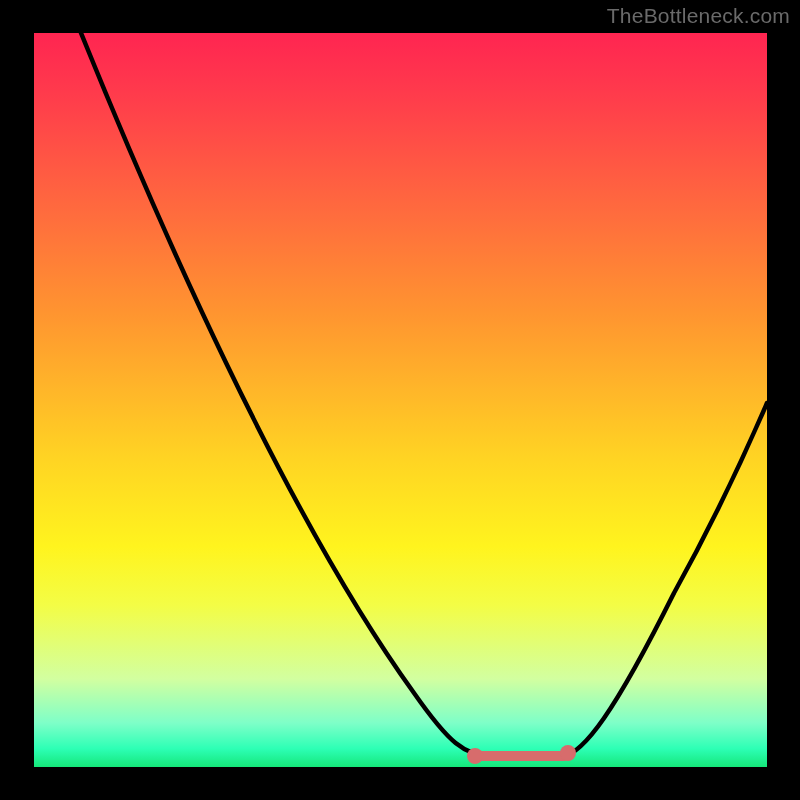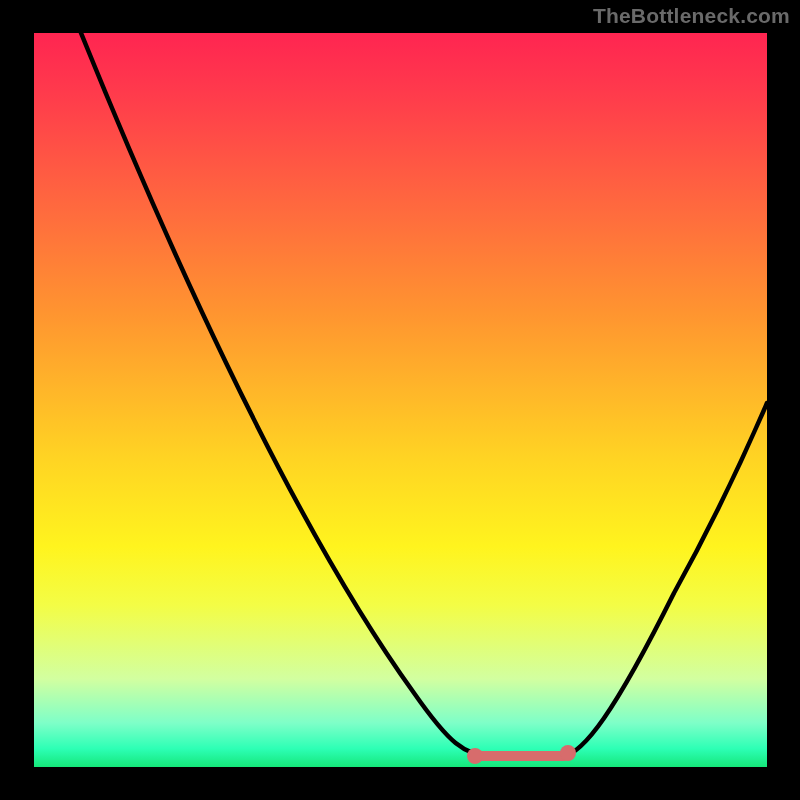--- a/index.html
+++ b/index.html
@@ -18,21 +18,21 @@
     width: 800px;
     height: 800px;
     background: #000;
   }
   .watermark {
     position: absolute;
     top: 4px;
     right: 10px;
     color: #6a6a6a;
     font-size: 21px;
-    font-weight: 700;
+    font-weight: 400;
     letter-spacing: 0.2px;
     z-index: 10;
   }
   .plot-area {
     position: absolute;
     left: 34px;
     top: 33px;
     width: 733px;
     height: 734px;
     overflow: hidden;

